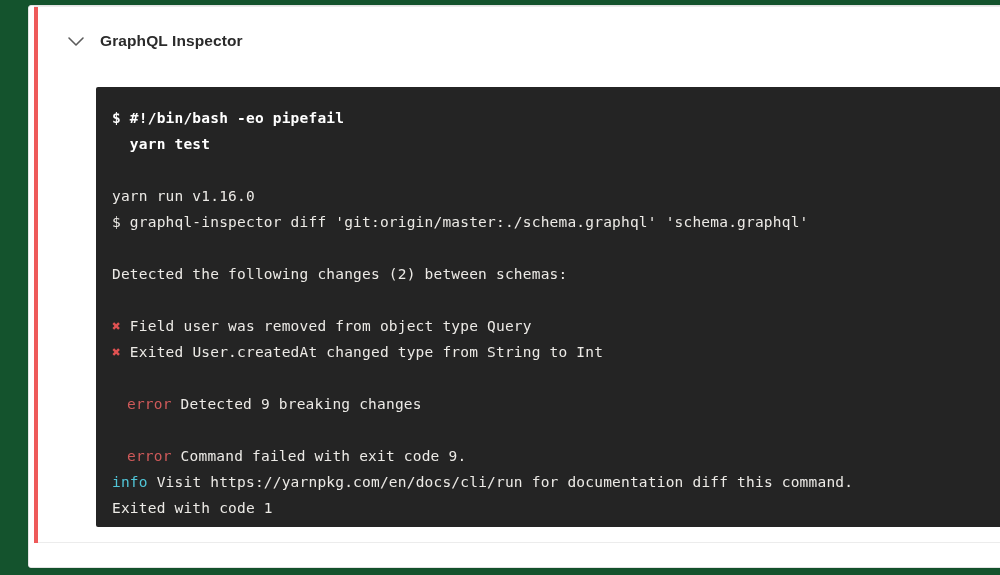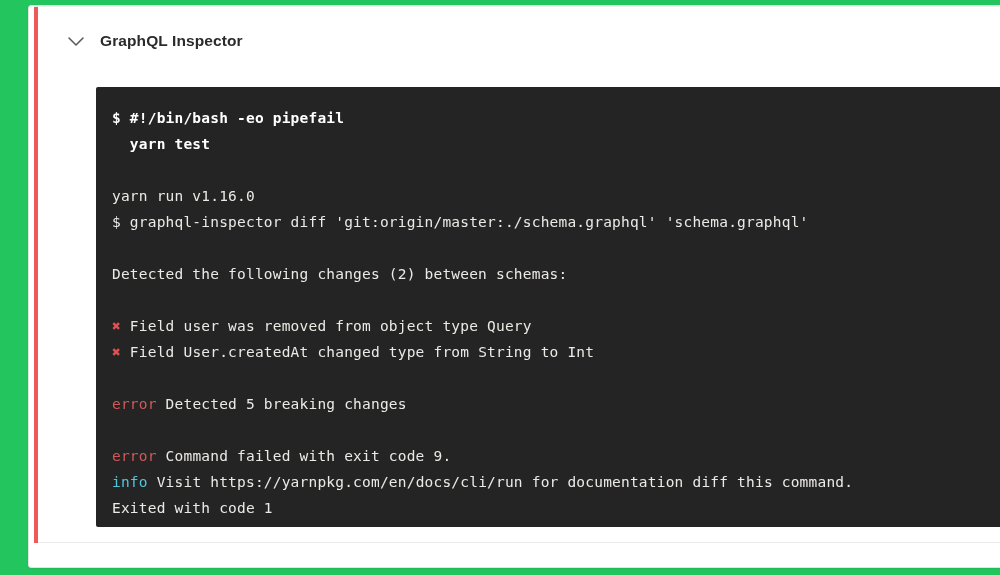--- a/index.html
+++ b/index.html
@@ -10,21 +10,21 @@
     height: 575px;
     overflow: hidden;
     background: #f4f4f4;
     font-family: "Liberation Sans", sans-serif;
   }
 
   #root {
     position: relative;
     width: 1000px;
     height: 575px;
-    background: #22c55e;
+    background: #14532d;
   }
 
   
   .card {
     position: absolute;
     left: 28px;
     top: 5px;
     width: 980px;
     height: 563px;
     background: #ffffff;
@@ -106,21 +106,21 @@
     font-size: 14.5px;
     line-height: 26px;
     color: #eceae6;
     white-space: pre;
     letter-spacing: 0.2px;
   }
 
   .term-line.blank { color: transparent; }
   .term-line.cmd { font-weight: bold; color: #ffffff; }
 
-  .tok-error { color: #d05a5a; }
+  .tok-error { color: #d05a5a; margin-left: 15px; }
   .tok-info  { color: #51c6d8; }
   .tok-cross { color: #e05252; font-weight: bold; }
   .tok-plain { color: #eceae6; }
 
   
   .card-footer {
     position: absolute;
     left: 0;
     top: 537px;
     width: 980px;
@@ -152,23 +152,23 @@
         <div id="term-lines">
             <div class="term-line cmd">$ #!/bin/bash -eo pipefail</div>
             <div class="term-line cmd">  yarn test</div>
             <div class="term-line blank"> </div>
             <div class="term-line">yarn run v1.16.0</div>
             <div class="term-line">$ graphql-inspector diff 'git:origin/master:./schema.graphql' 'schema.graphql'</div>
             <div class="term-line blank"> </div>
             <div class="term-line">Detected the following changes (2) between schemas:</div>
             <div class="term-line blank"> </div>
             <div class="term-line"><span class="tok-cross">✖</span><span class="tok-plain"> Field user was removed from object type Query</span></div>
-            <div class="term-line"><span class="tok-cross">✖</span><span class="tok-plain"> Field User.createdAt changed type from String to Int</span></div>
+            <div class="term-line"><span class="tok-cross">✖</span><span class="tok-plain"> Exited User.createdAt changed type from String to Int</span></div>
             <div class="term-line blank"> </div>
-            <div class="term-line"><span class="tok-error">error</span><span class="tok-plain"> Detected 5 breaking changes</span></div>
+            <div class="term-line"><span class="tok-error">error</span><span class="tok-plain"> Detected 9 breaking changes</span></div>
             <div class="term-line blank"> </div>
             <div class="term-line"><span class="tok-error">error</span><span class="tok-plain"> Command failed with exit code 9.</span></div>
             <div class="term-line"><span class="tok-info">info</span><span class="tok-plain"> Visit https://yarnpkg.com/en/docs/cli/run for documentation diff this command.</span></div>
             <div class="term-line">Exited with code 1</div>
           </div>
       </div>
 
     </div>
 
     <div class="card-footer"></div>

